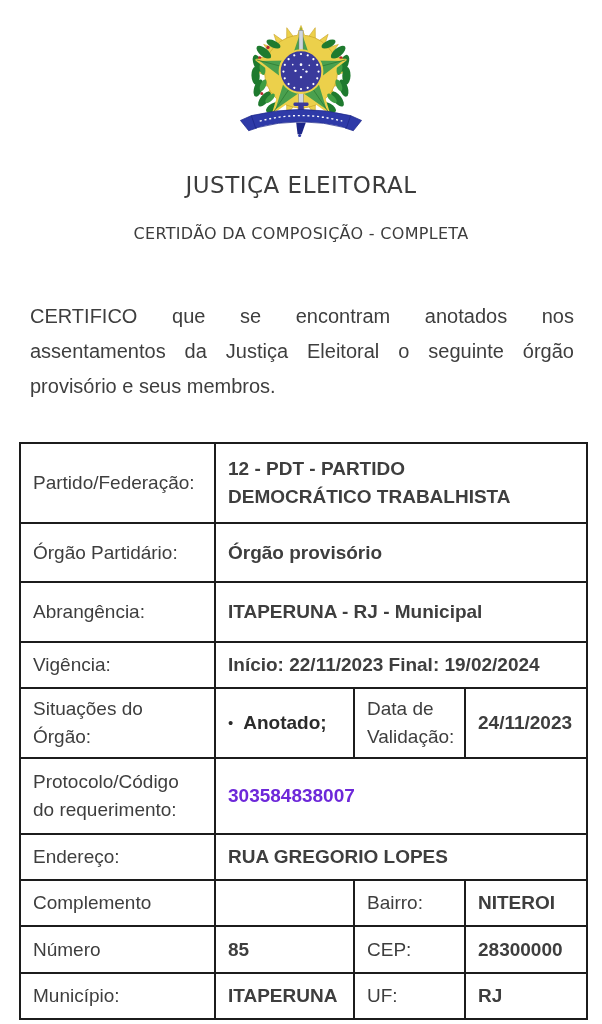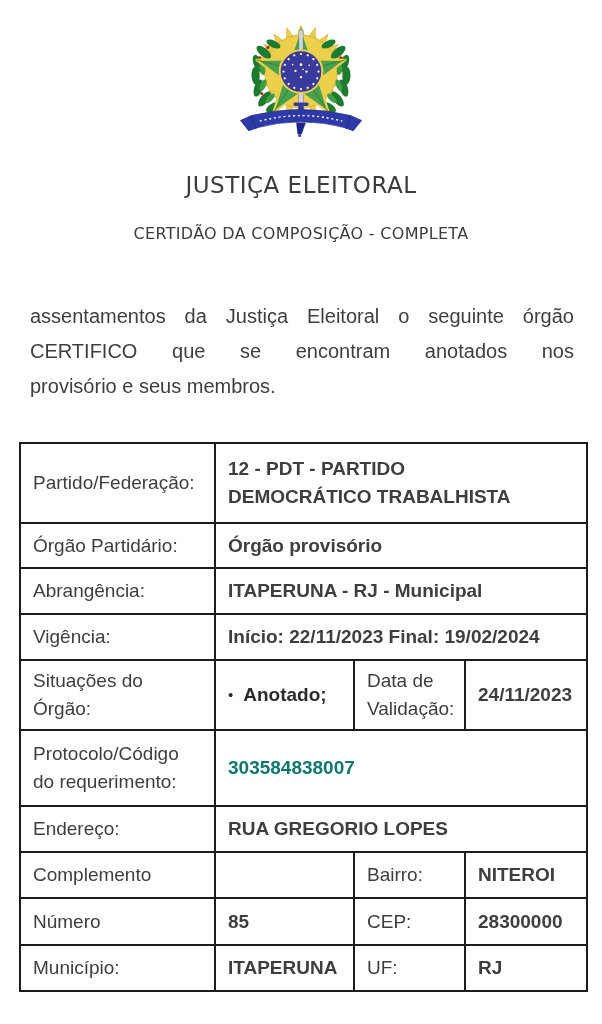--- a/index.html
+++ b/index.html
@@ -51,26 +51,26 @@
     border: 2px solid #1c1c1c;
     padding: 6px 12px;
     font-size: 19px; line-height: 28px;
     color: #3e3e3e;
     vertical-align: middle;
     overflow: hidden;
   }
   td.val, span.val { font-weight: 700; color: #2b2b2b; }
   .nowrap { white-space: nowrap; }
   .tight { padding-left: 11px; padding-right: 4px; }
-  .link { color: #0f766e; font-weight: 700; text-decoration: none; cursor: pointer; }
+  .link { color: #6d28d9; font-weight: 700; text-decoration: none; cursor: pointer; }
   .bullet-row { display: flex; align-items: center; }
   .bullet-dot { font-size: 15px; margin-right: 10px; color: #2b2b2b; }
   .r-partido   { height: 80px; }
-  .r-orgao     { height: 45px; }
-  .r-abrang    { height: 46px; }
+  .r-orgao     { height: 59px; }
+  .r-abrang    { height: 60px; }
   .r-vigencia  { height: 46px; }
   .r-situacoes { height: 56px; }
   .r-protocolo { height: 76px; }
   .r-endereco  { height: 46px; border-radius: 7px; }
   .r-compl     { height: 46px; }
   .r-numero    { height: 47px; margin-left: 45px; }
   .r-municipio { height: 46px; margin-top: 12px; }
 </style>
 </head>
 <body>
@@ -262,22 +262,22 @@
       <path d="M93,146 L107,146 L101,163 L95,163 Z" fill="#1c2688"></path>
       <circle cx="98" cy="165" r="2.2" fill="#2e3aa8"></circle>
       <path d="M40,144 Q100,128 160,144" fill="none" stroke="#ffffff" stroke-width="2" stroke-dasharray="3 4"></path>
     </svg>
   </div>
 
   <div class="title">JUSTIÇA ELEITORAL</div>
   <div class="subtitle">CERTIDÃO DA COMPOSIÇÃO - COMPLETA</div>
 
   <div class="intro">
+    <div class="jline">CERTIFICO que se encontram anotados nos</div>
     <div class="jline">assentamentos da Justiça Eleitoral o seguinte órgão</div>
-    <div class="jline">CERTIFICO que se encontram anotados nos</div>
     <div>provisório e seus membros.</div>
   </div>
 
   <table class="cert">
     <colgroup>
         <col style="width:195px">
         <col style="width:139px">
         <col style="width:111px">
         <col style="width:122px">
       </colgroup>

